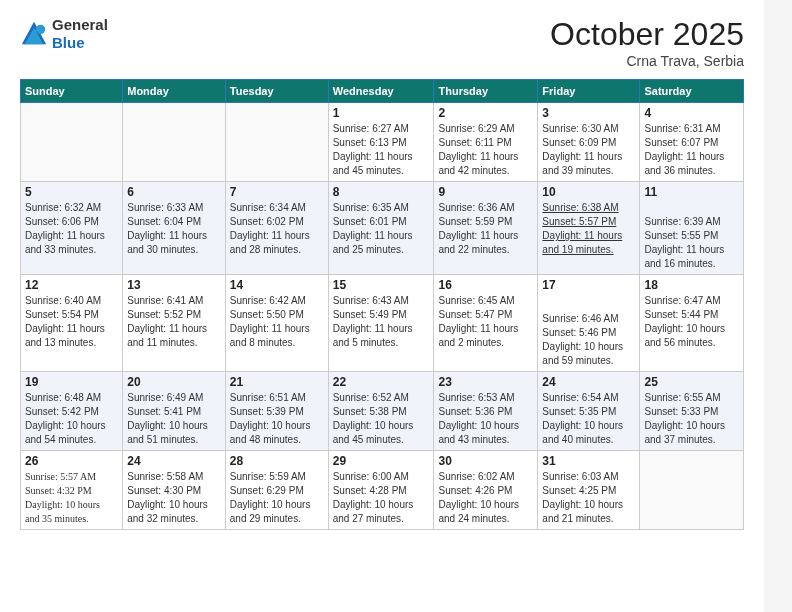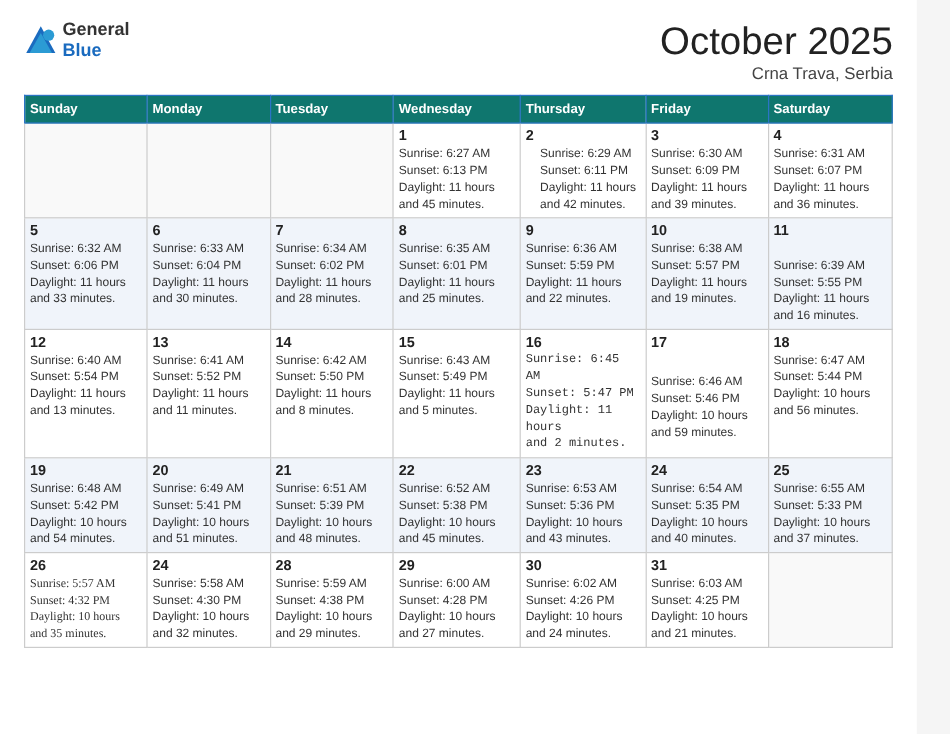--- a/index.html
+++ b/index.html
@@ -130,21 +130,21 @@
           <td class="empty"></td>
           <td>
             <div class="day-number">1</div>
             <div class="day-info" style="white-space: pre-line;">Sunrise: 6:27 AM
 Sunset: 6:13 PM
 Daylight: 11 hours
 and 45 minutes.</div>
           </td>
           <td>
             <div class="day-number">2</div>
-            <div class="day-info" style="white-space: pre-line; margin-left: 12px;">Sunrise: 6:29 AM
+            <div class="day-info" style="white-space: pre-line;">Sunrise: 6:29 AM
 Sunset: 6:11 PM
 Daylight: 11 hours
 and 42 minutes.</div>
           </td>
           <td>
             <div class="day-number">3</div>
             <div class="day-info" style="white-space: pre-line;">Sunrise: 6:30 AM
 Sunset: 6:09 PM
 Daylight: 11 hours
 and 39 minutes.</div>
@@ -188,21 +188,21 @@
           </td>
           <td>
             <div class="day-number">9</div>
             <div class="day-info" style="white-space: pre-line;">Sunrise: 6:36 AM
 Sunset: 5:59 PM
 Daylight: 11 hours
 and 22 minutes.</div>
           </td>
           <td>
             <div class="day-number">10</div>
-            <div class="day-info" style="white-space: pre-line;">Sunrise: 6:38 AM
+            <div class="day-info" style="white-space: pre-line; text-decoration: underline;">Sunrise: 6:38 AM
 Sunset: 5:57 PM
 Daylight: 11 hours
 and 19 minutes.</div>
           </td>
           <td>
             <div class="day-number">11</div>
             <div class="day-info" style="white-space: pre-line; margin-top: 16px;">Sunrise: 6:39 AM
 Sunset: 5:55 PM
 Daylight: 11 hours
 and 16 minutes.</div>
@@ -232,21 +232,21 @@
           </td>
           <td>
             <div class="day-number">15</div>
             <div class="day-info" style="white-space: pre-line;">Sunrise: 6:43 AM
 Sunset: 5:49 PM
 Daylight: 11 hours
 and 5 minutes.</div>
           </td>
           <td>
             <div class="day-number">16</div>
-            <div class="day-info" style="white-space: pre-line; font-family: Liberation Mono, monospace;">Sunrise: 6:45 AM
+            <div class="day-info" style="white-space: pre-line;">Sunrise: 6:45 AM
 Sunset: 5:47 PM
 Daylight: 11 hours
 and 2 minutes.</div>
           </td>
           <td>
             <div class="day-number">17</div>
             <div class="day-info" style="white-space: pre-line; margin-top: 20px;">Sunrise: 6:46 AM
 Sunset: 5:46 PM
 Daylight: 10 hours
 and 59 minutes.</div>
@@ -321,21 +321,21 @@
           <td>
             <div class="day-number">24</div>
             <div class="day-info" style="white-space: pre-line;">Sunrise: 5:58 AM
 Sunset: 4:30 PM
 Daylight: 10 hours
 and 32 minutes.</div>
           </td>
           <td>
             <div class="day-number">28</div>
             <div class="day-info" style="white-space: pre-line;">Sunrise: 5:59 AM
-Sunset: 4:38 PM
+Sunset: 6:29 PM
 Daylight: 10 hours
 and 29 minutes.</div>
           </td>
           <td>
             <div class="day-number">29</div>
             <div class="day-info" style="white-space: pre-line;">Sunrise: 6:00 AM
 Sunset: 4:28 PM
 Daylight: 10 hours
 and 27 minutes.</div>
           </td>

